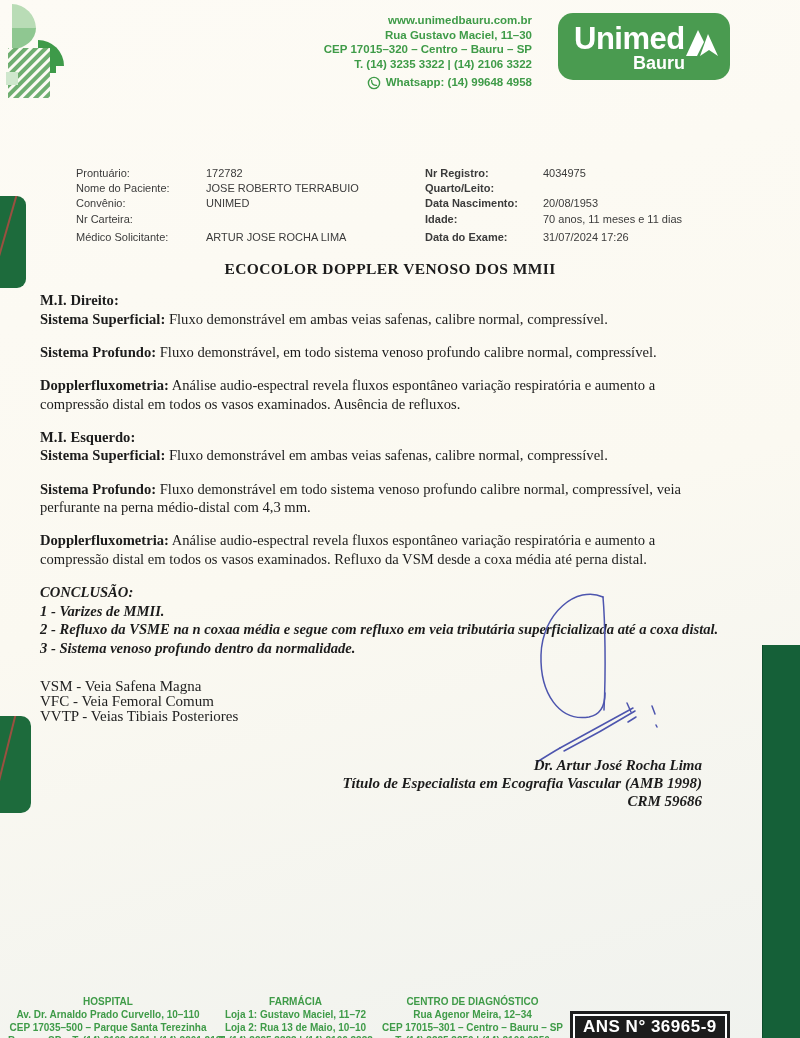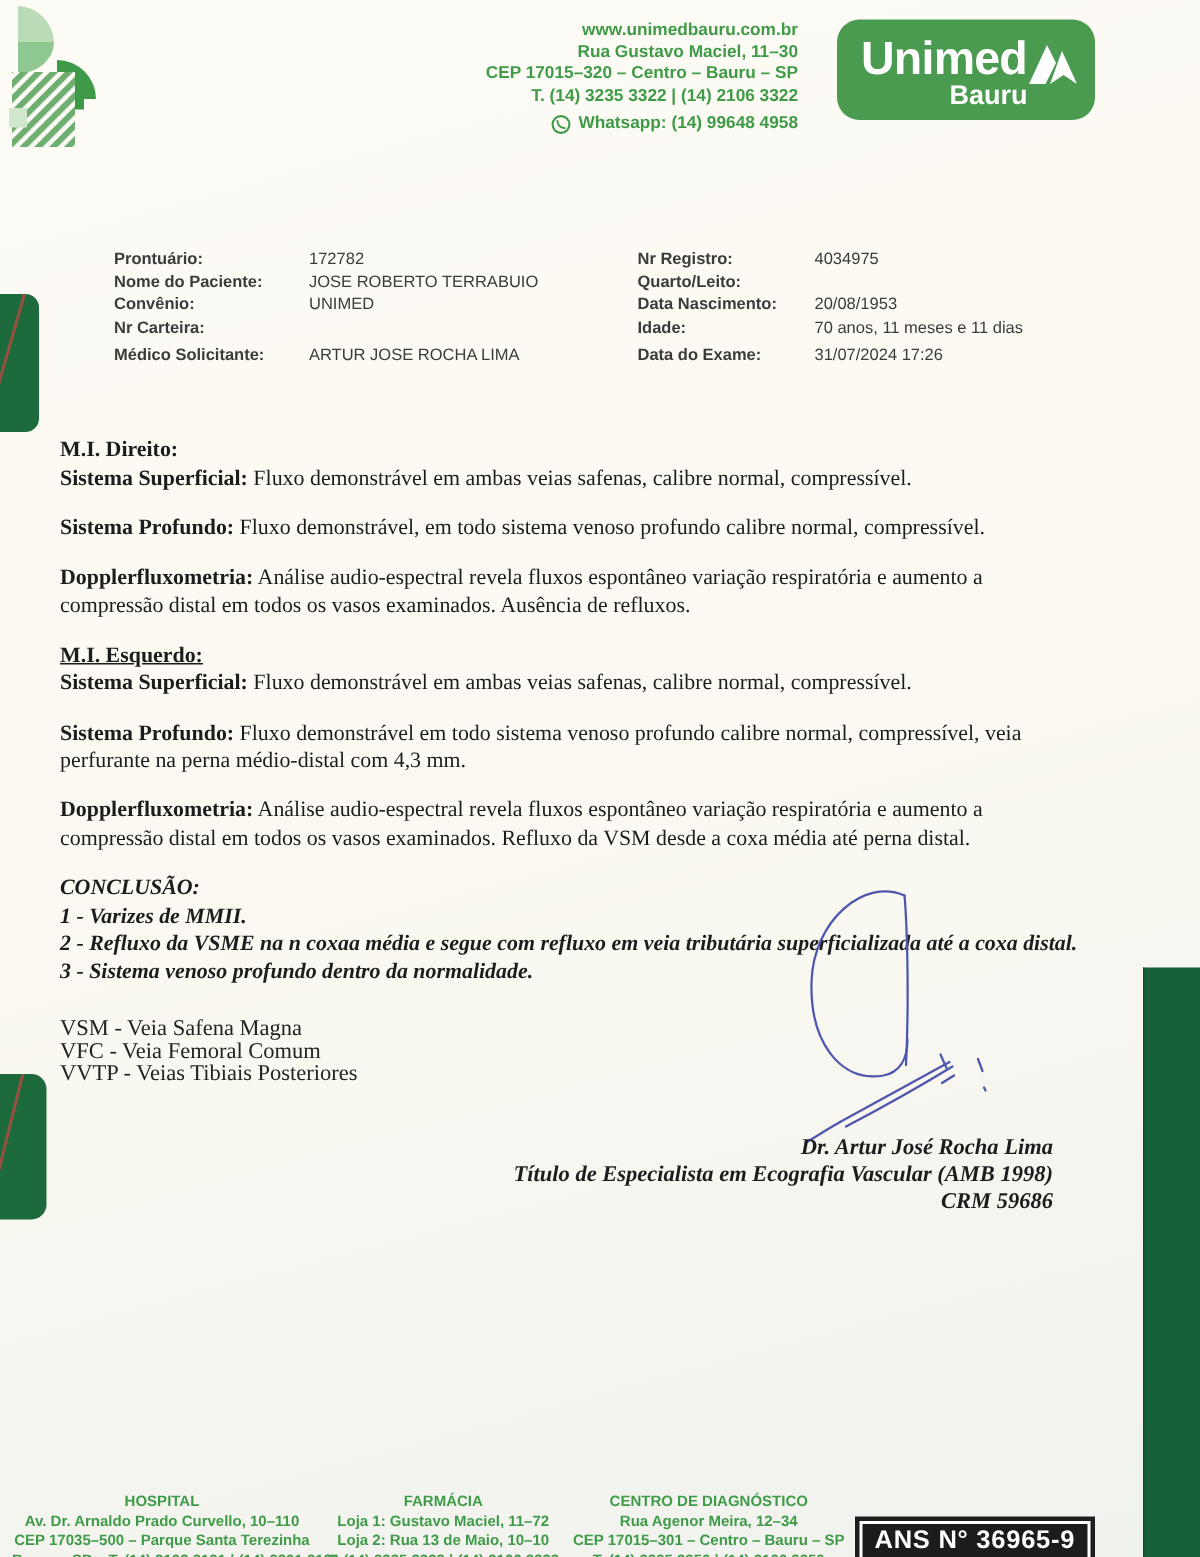--- a/index.html
+++ b/index.html
@@ -22,31 +22,31 @@
   .patch1{top:196px;width:26px;height:92px;border-radius:0 9px 9px 0;}
   .patch2{top:716px;width:31px;height:97px;border-radius:0 10px 10px 0;}
   .fiber{position:absolute;background:#9a5040;width:2px;border-radius:2px;}
   .patch1 .fiber{left:5px;top:-6px;height:84px;transform:rotate(16deg);}
   .patch2 .fiber{left:6px;top:-4px;height:74px;transform:rotate(14deg);}
   
   .patient{position:absolute;top:167px;font-size:11px;color:#3b3b3b;}
   .patient .row{height:15.2px;white-space:nowrap;}
   .patient .row.gap{margin-top:3px;}
   .p-left{left:40px;}
-  .p-left .lab{display:inline-block;width:130px;font-weight:bold;padding-left:36px;}
+  .p-left .lab{display:inline-block;width:130px;font-weight:normal;padding-left:36px;}
   .p-right{left:425px;}
   .p-right .lab{display:inline-block;width:118px;font-weight:bold;}
   
   .title{position:absolute;left:40px;width:700px;top:260px;text-align:center;color:#1b1b1b;
          font-family:"Liberation Serif",serif;font-size:15.5px;font-weight:bold;letter-spacing:.4px;}
   .rbody{position:absolute;left:40px;top:291px;width:702px;color:#1c1c1c;
          font-family:"Liberation Serif",serif;font-size:14.6px;line-height:18.6px;}
   .rbody p{margin:0 0 14.6px;}
   .sec-head{font-weight:bold;margin:0;}
-  .sec-head.later{margin-top:10px;text-decoration:underline;}
+  .sec-head.later{margin-top:10px;}
   .lead{font-weight:bold;}
   .wrap-line{display:block;}
   .wrap-line:empty{display:none;}
   .conc{font-style:italic;font-weight:bold;}
   .conc p{margin:0;}
   .legend{margin-top:22px;font-size:15px;line-height:14.8px;color:#222;}
   .legend div{margin:0;}
   
   .sig-svg{position:absolute;left:515px;top:575px;}
   .doctor{position:absolute;top:757px;right:98px;text-align:right;color:#1c1c1c;
@@ -142,20 +142,21 @@
       <span class="lab">Data Nascimento:</span><span class="val">20/08/1953</span>
     </div>
     <div class="row">
       <span class="lab">Idade:</span><span class="val">70 anos, 11 meses e 11 dias</span>
     </div>
     <div class="row gap">
       <span class="lab">Data do Exame:</span><span class="val">31/07/2024 17:26</span>
     </div>
   </div>
 
+  <div class="title">ECOCOLOR DOPPLER VENOSO DOS MMII</div>
 
   <div class="rbody">
 
     <div class="sec-head">M.I. Direito:</div>
     <p>
       <span class="lead">Sistema Superficial:</span><span> Fluxo demonstrável em ambas veias safenas, calibre normal, compressível.</span>
       
     </p>
     <p>
       <span class="lead">Sistema Profundo:</span><span> Fluxo demonstrável, em todo sistema venoso profundo calibre normal, compressível.</span>

